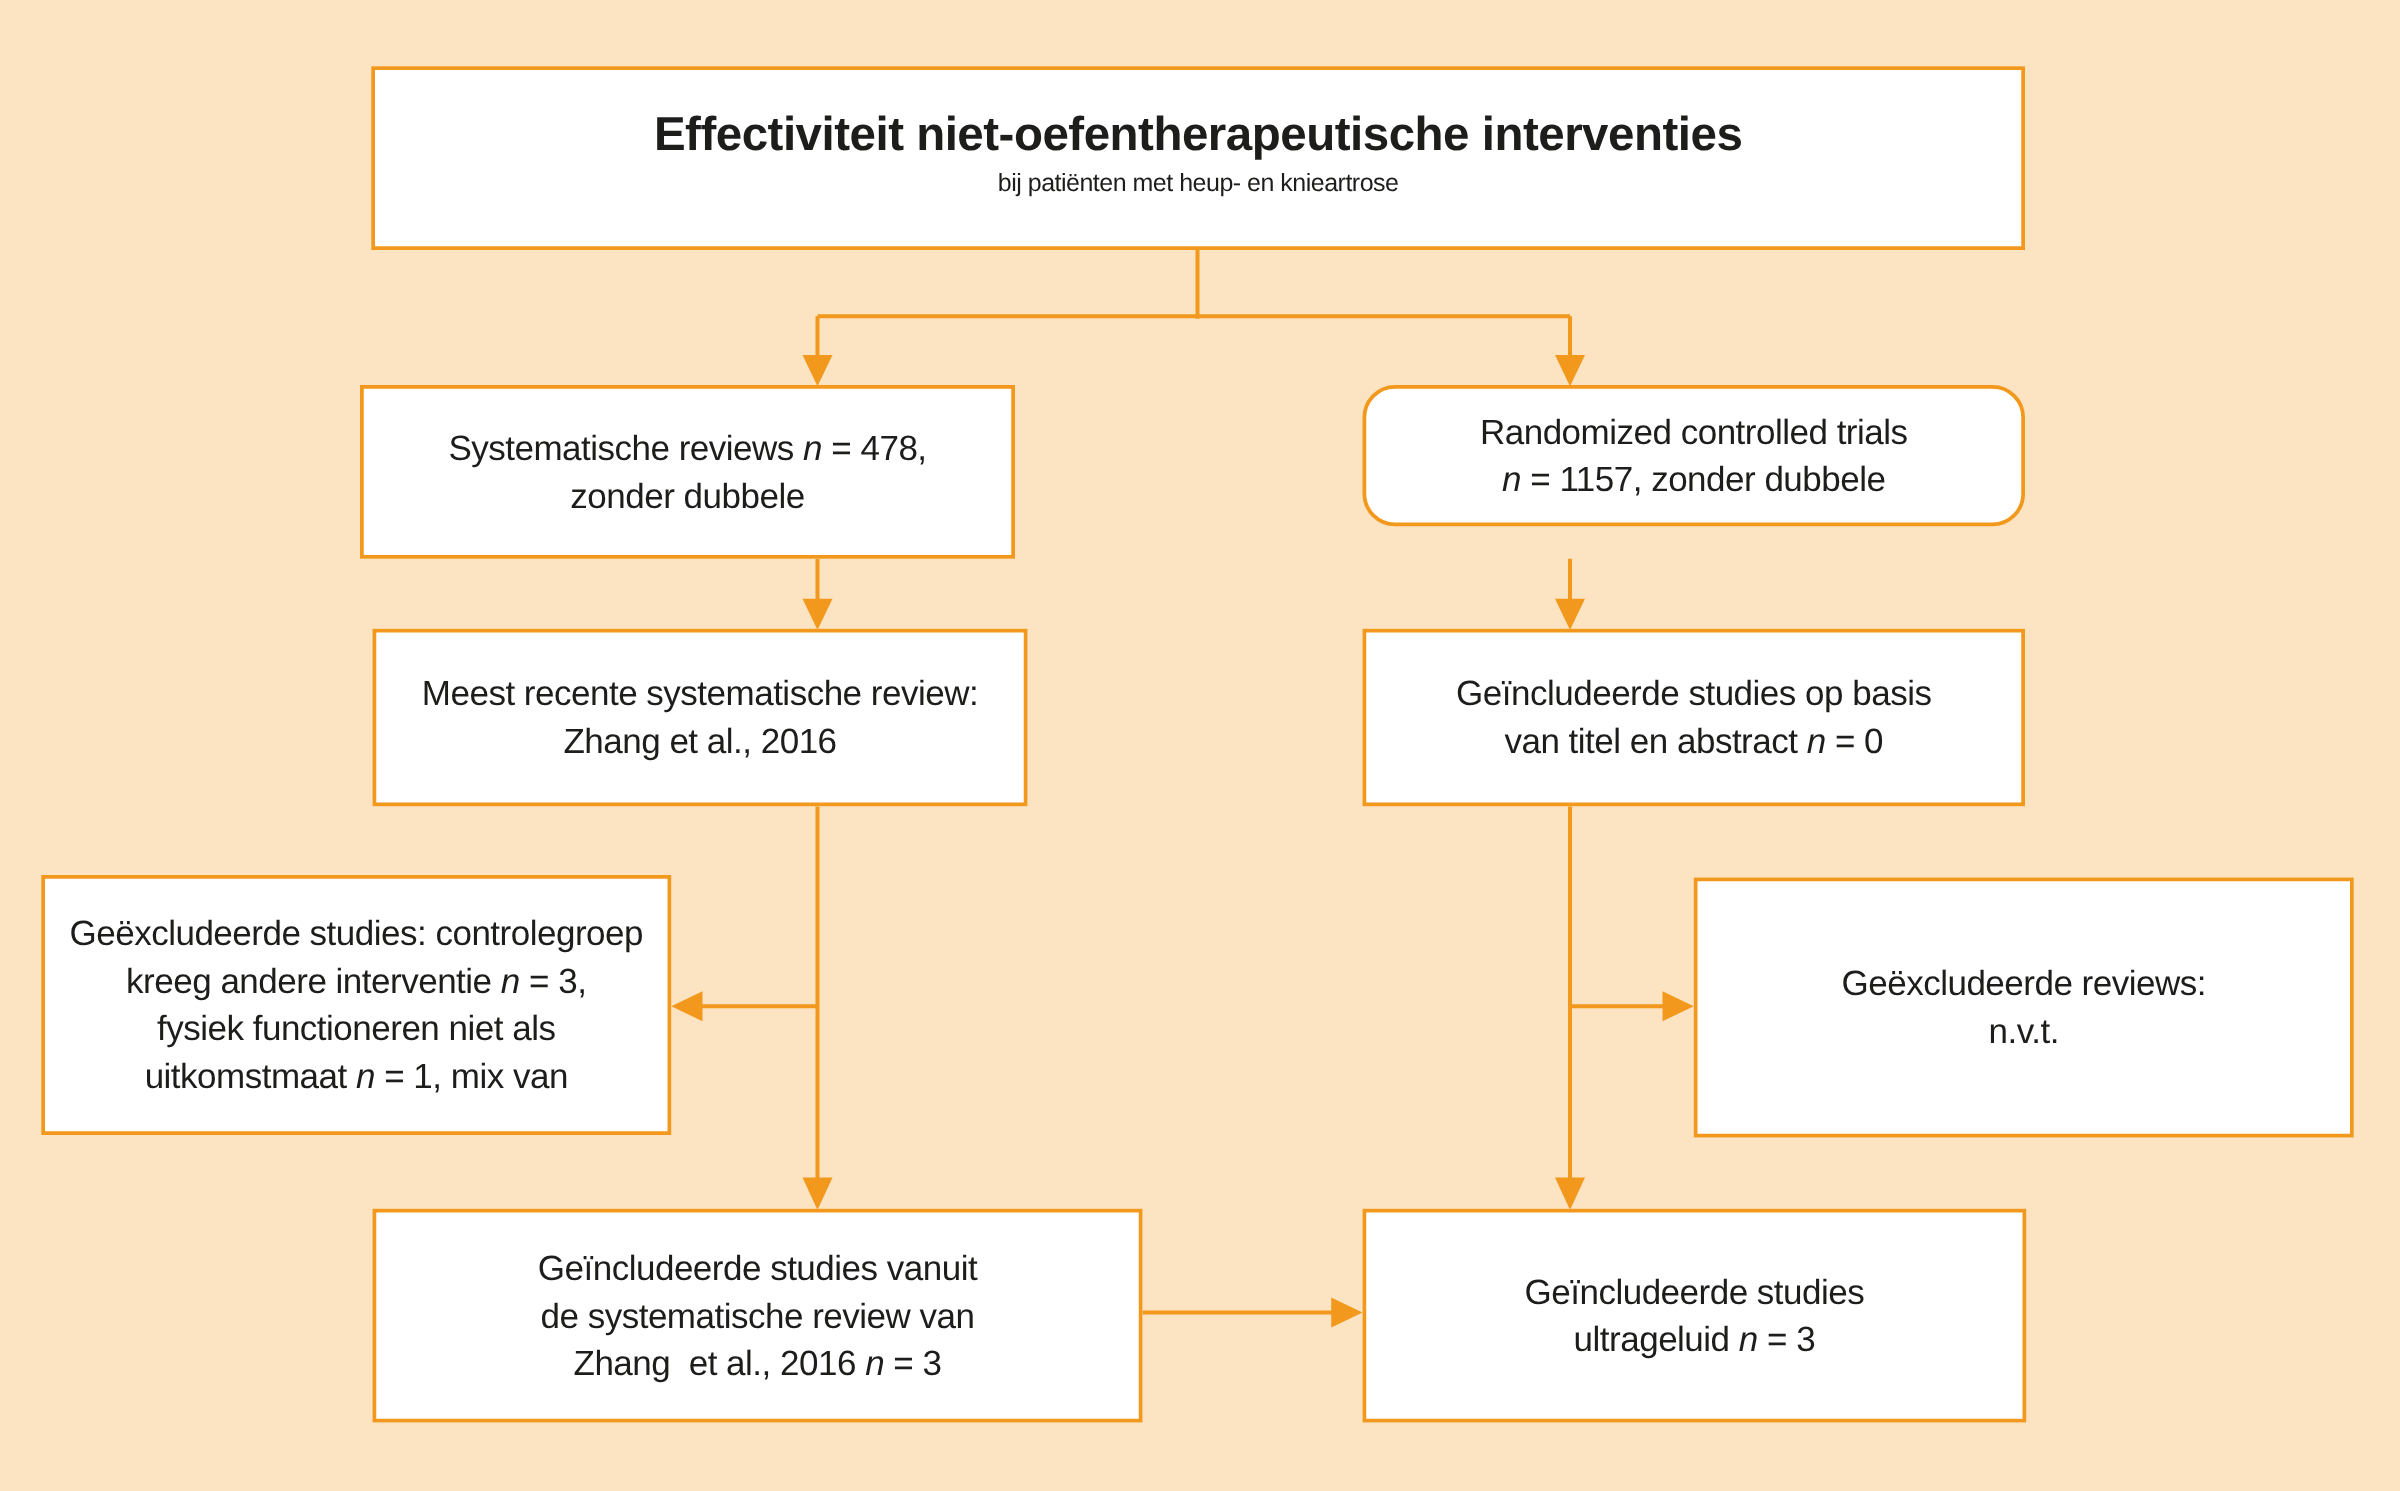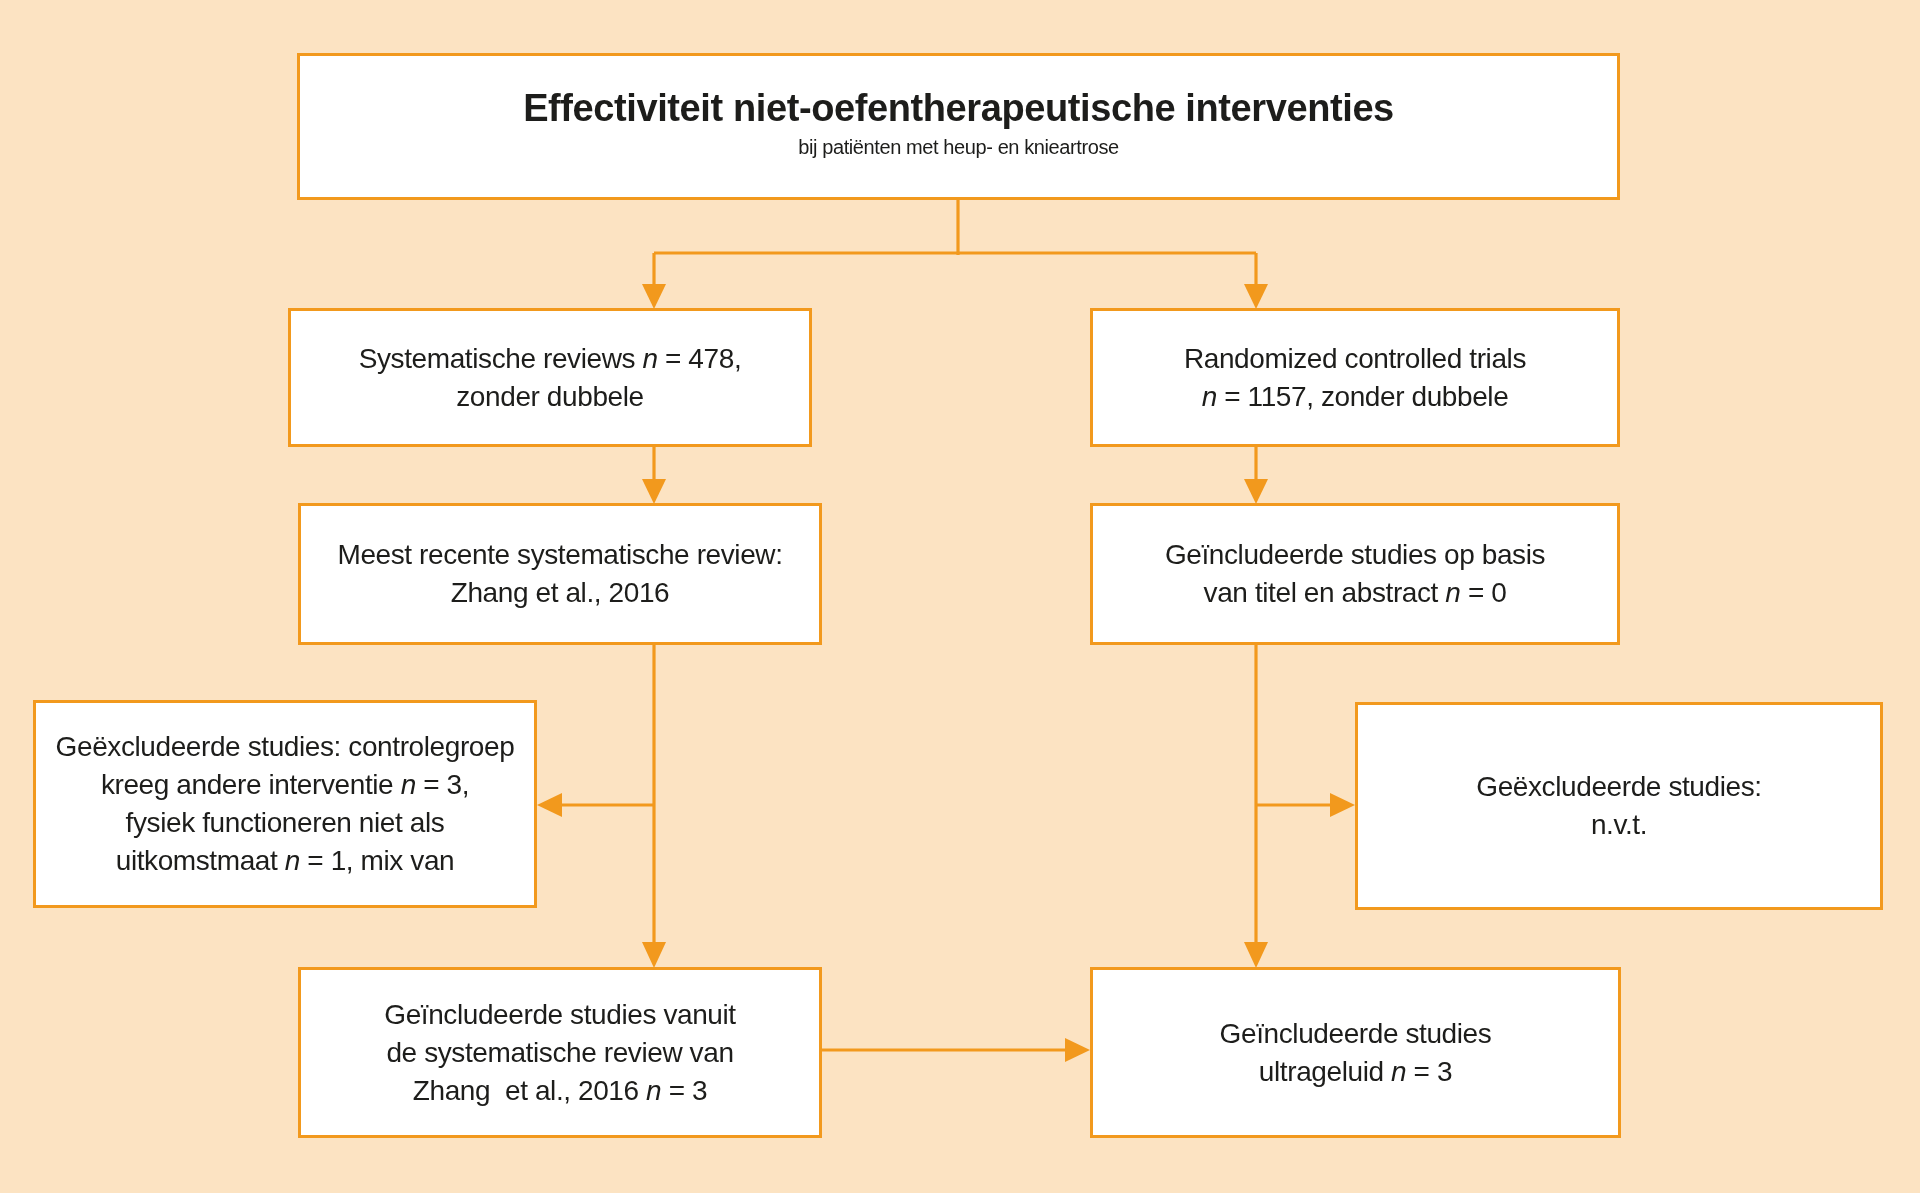--- a/index.html
+++ b/index.html
@@ -52,26 +52,26 @@
     font-size: 38px;
     line-height: 40px;
   }
   .title-sub {
     font-size: 20px;
     line-height: 38px;
   }
   
   .n-title      { left: 297px;  top: 53px;  width: 1323px; height: 147px; }
   .n-sysrev     { left: 288px;  top: 308px; width: 524px;  height: 139px; }
-  .n-rct        { left: 1090px; top: 308px; width: 530px;  height: 139px; }
+  .n-rct        { left: 1090px; top: 308px; width: 530px;  height: 113px; border-radius: 26px; }
   .n-recent     { left: 298px;  top: 503px; width: 524px;  height: 142px; align-items: center; }
   .n-titleabs   { left: 1090px; top: 503px; width: 530px;  height: 142px; }
   .n-excl-l     { left: 33px;   top: 700px; width: 504px;  height: 208px; }
   .n-excl-r     { left: 1355px; top: 702px; width: 528px;  height: 208px; }
-  .n-incl-zhang { left: 298px;  top: 967px; width: 524px;  height: 171px; }
+  .n-incl-zhang { left: 298px;  top: 967px; width: 616px;  height: 171px; }
   .n-incl-ultra { left: 1090px; top: 967px; width: 531px;  height: 171px; }
 </style>
 </head>
 <body>
 
 <div class="canvas">
 
   <svg class="connectors" viewBox="0 0 1920 1193" xmlns="http://www.w3.org/2000/svg">
 
     <g>
@@ -145,21 +145,21 @@
     </div>
 
   <div class="node n-excl-l">
       <div class="line"><span>Geëxcludeerde studies: controlegroep</span></div>
       <div class="line"><span>kreeg andere interventie </span><em>n</em><span> = 3,</span></div>
       <div class="line"><span>fysiek functioneren niet als</span></div>
       <div class="line"><span>uitkomstmaat </span><em>n</em><span> = 1, mix van</span></div>
     </div>
 
   <div class="node n-excl-r">
-      <div class="line"><span>Geëxcludeerde studies:</span></div>
+      <div class="line"><span>Geëxcludeerde reviews:</span></div>
       <div class="line"><span>n.v.t.</span></div>
     </div>
 
   <div class="node n-incl-zhang">
       <div class="line"><span>Geïncludeerde studies vanuit</span></div>
       <div class="line"><span>de systematische review van</span></div>
       <div class="line"><span>Zhang  et al., 2016 </span><em>n</em><span> = 3</span></div>
     </div>
 
   <div class="node n-incl-ultra">

